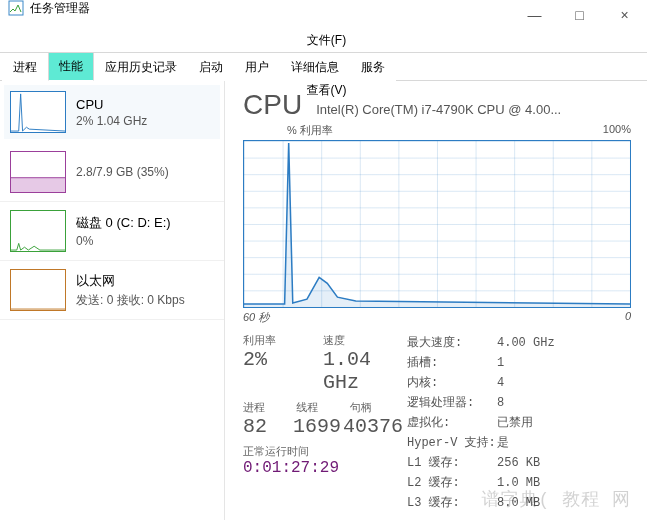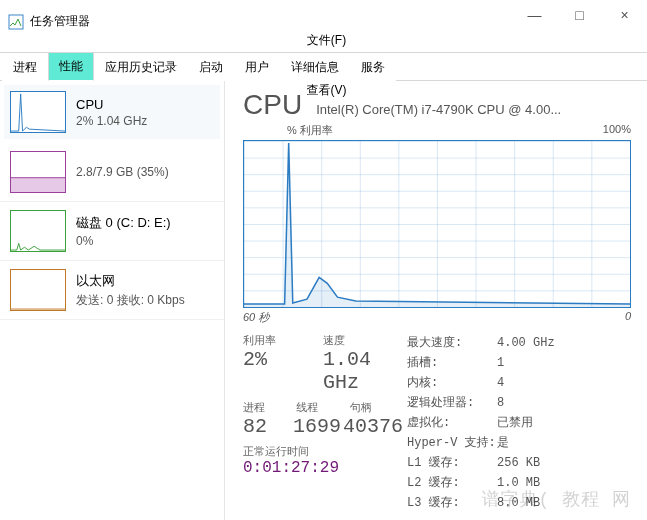--- a/index.html
+++ b/index.html
@@ -11,21 +11,21 @@
     background: #fff;
     width: 647px;
     height: 520px;
     overflow: hidden;
     position: relative;
   }
   
   .titlebar {
     height: 30px;
     display:flex;
-    align-items:flex-end;
+    align-items:flex-start;
     border-bottom: 0px;
     padding-left: 8px;
   }
   .titlebar .app-icon {
     width:16px; height:16px; margin-right:6px;
     display:flex; align-items:center; justify-content:center;
   }
   .titlebar .title { font-size:12px; }
   .win-controls { margin-left:auto; display:flex; }
   .win-controls div {

